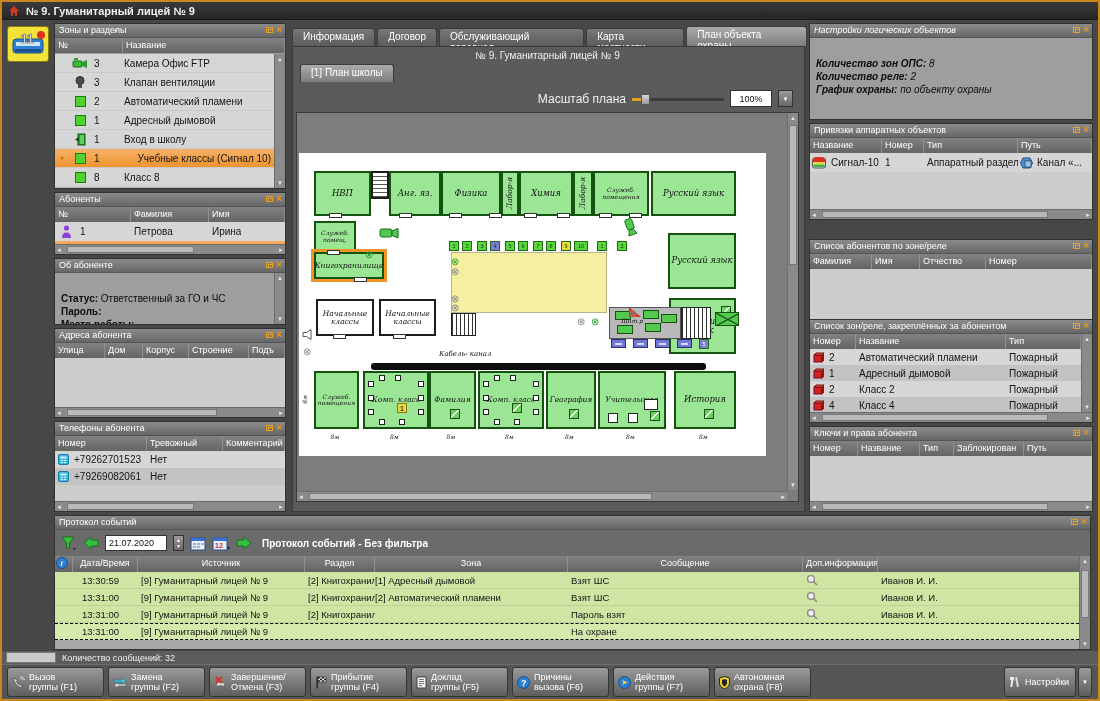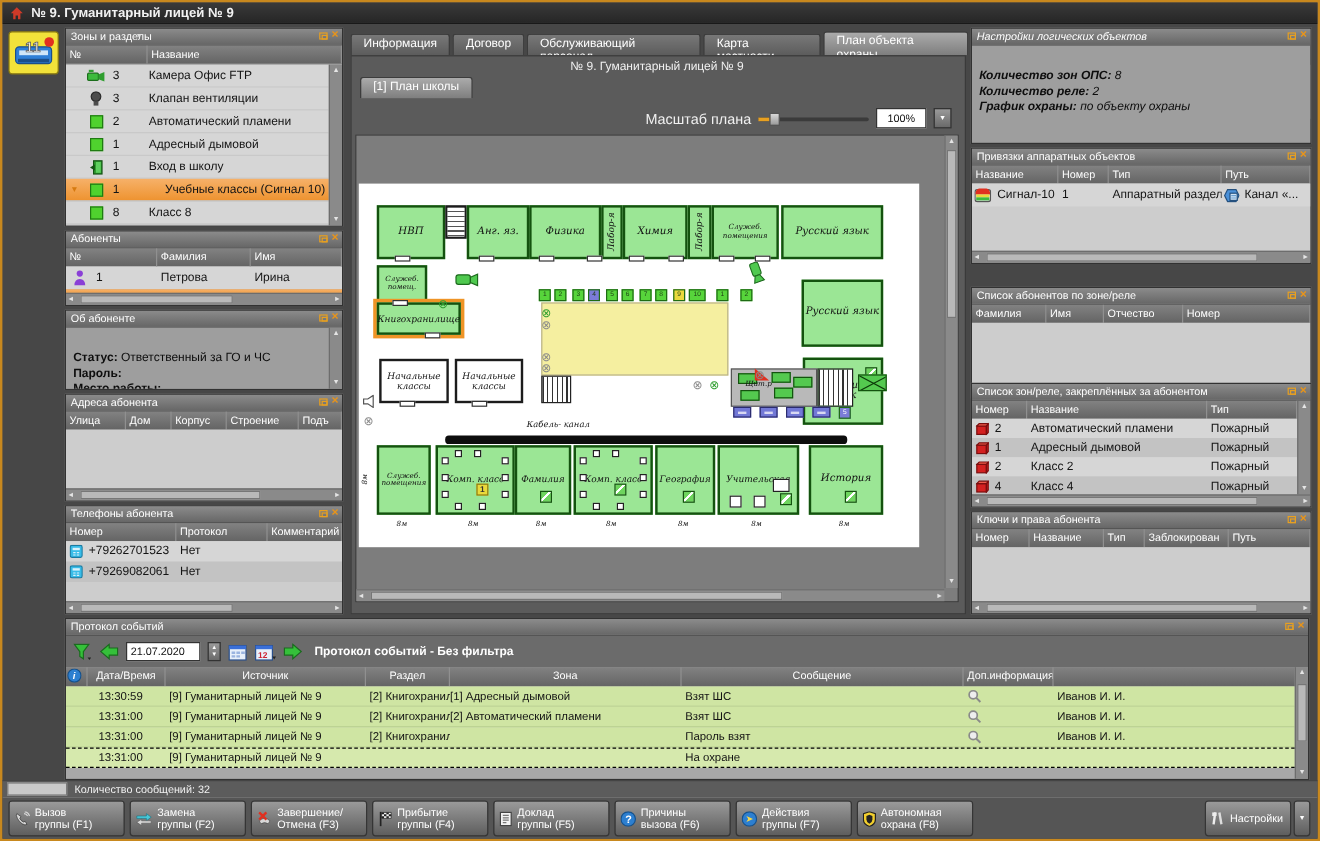--- a/index.html
+++ b/index.html
@@ -290,21 +290,21 @@
   <div class="panel" style="left:52px;top:419px;width:232px;height:91px;">
     <div class="phead">
       <span>Телефоны абонента</span>
       <span class="pbtns">
           <span class="fl-ico"></span>
           <span class="x-ico">×</span>
         </span>
     </div>
     <div class="thead" id="phones-head">
         <div class="thc" style="width:92px;">Номер</div>
-        <div class="thc" style="width:76px;">Протокол</div>
+        <div class="thc" style="width:76px;">Тревожный</div>
         <div class="thc" style="flex:1;">Комментарий</div>
       </div>
     <div id="phones-rows" style="position:absolute;left:0;right:0;top:29px;bottom:10px;background:#cdcdcd;">
         <div class="trow" style="height:17px;">
      <span class="icwrap" style="width:16px;">
             <svg width="11" height="11" viewBox="0 0 11 11">
               <rect x="0.5" y="0.5" width="10" height="10" rx="1.5" fill="#38bce8" stroke="#1a7aa0"></rect>
               <rect x="2.5" y="2.5" width="6" height="2" fill="#d8f2fc"></rect>
               <path d="M3 6h2v1H3zM6 6h2v1H6zM3 8h2v1H3zM6 8h2v1H6z" fill="#d8f2fc"></path>
             </svg>

